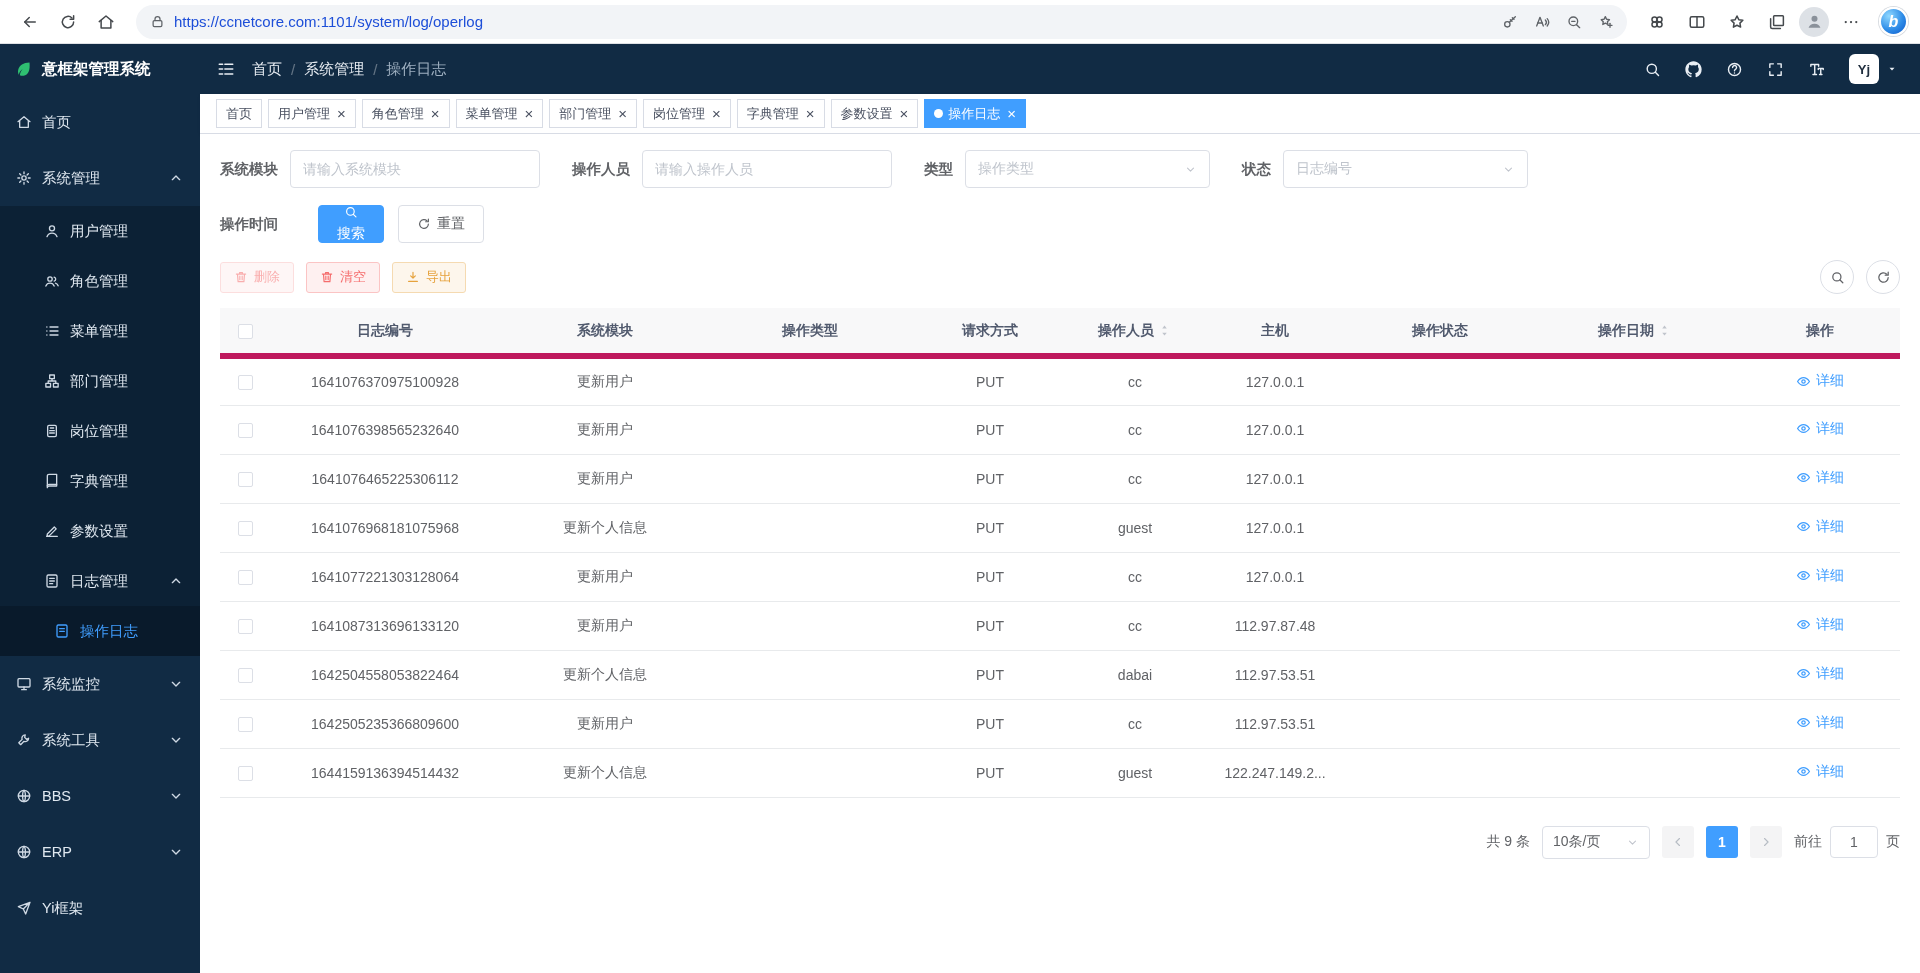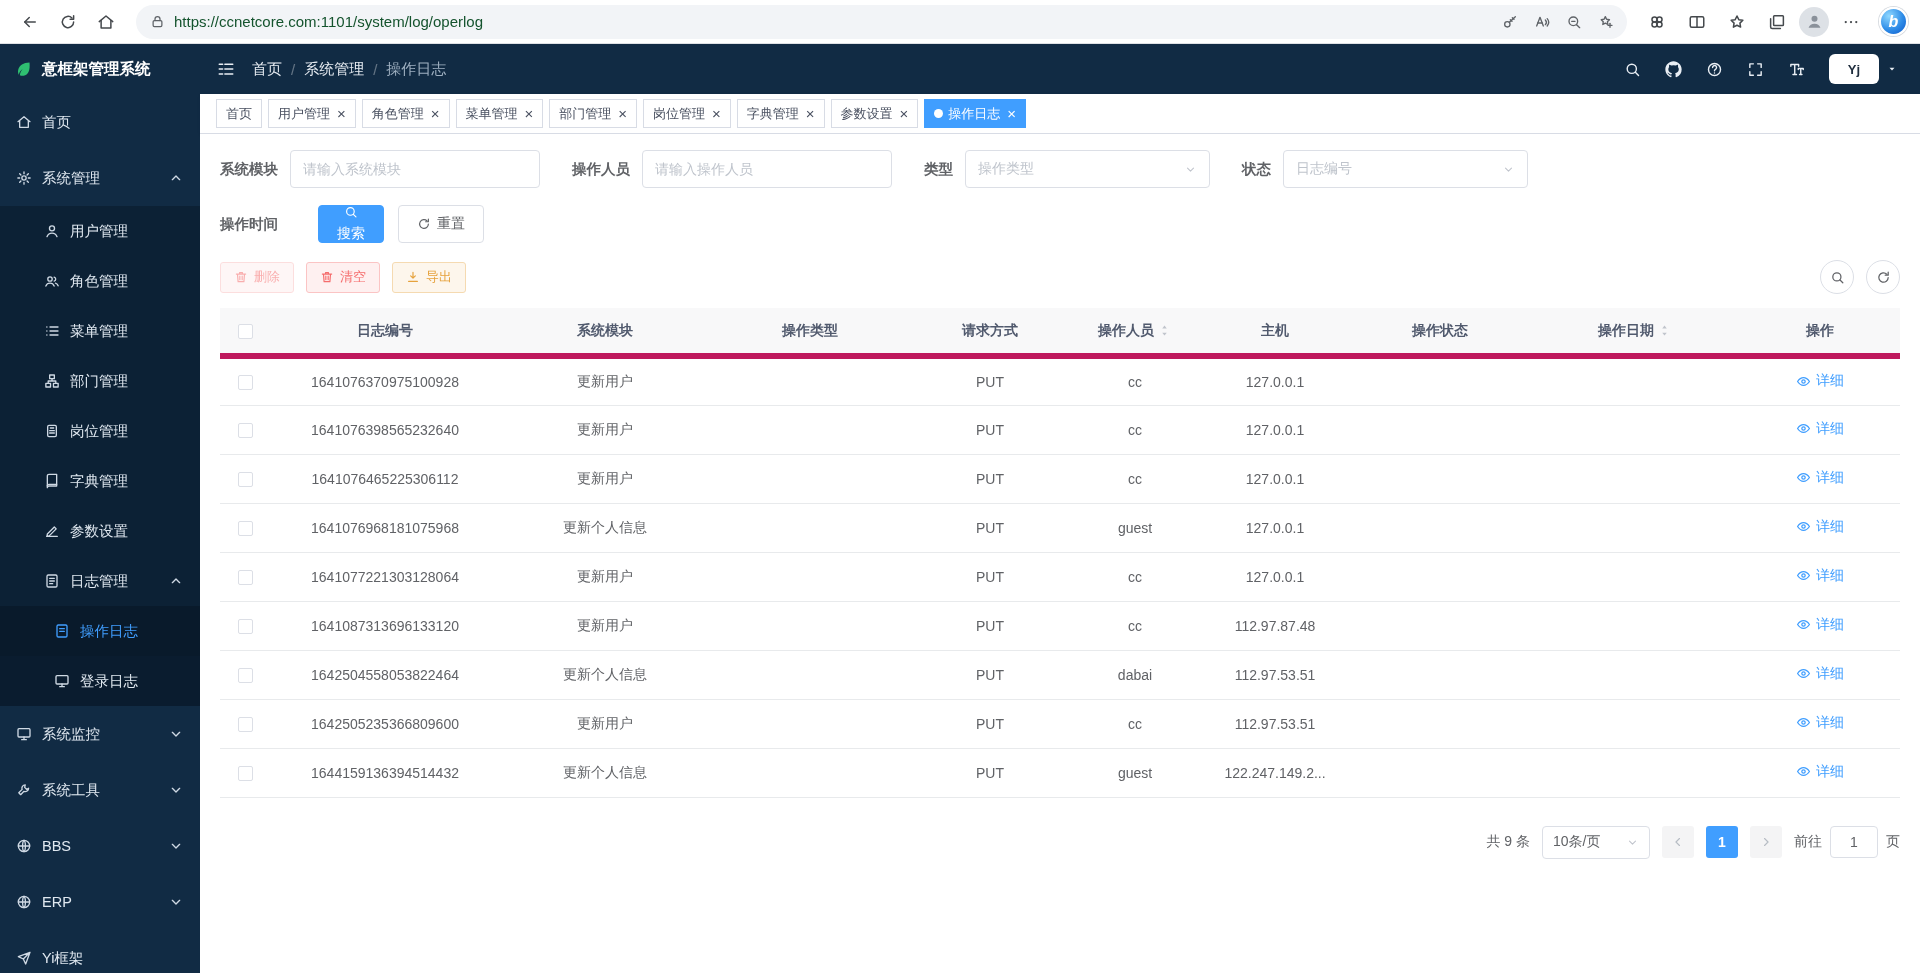--- a/index.html
+++ b/index.html
@@ -17,21 +17,21 @@
     -webkit-font-smoothing:antialiased;
   }
   .icon{display:inline-flex;align-items:center;justify-content:center;}
   .icon svg{width:1em;height:1em;display:block;fill:none;stroke:currentColor;stroke-width:2;stroke-linecap:round;stroke-linejoin:round;}
 
   
   .chrome{height:44px;background:#fff;border-bottom:1px solid #dfe1e5;display:flex;align-items:center;padding:0 12px;gap:2px;}
   .chrome-btn{width:36px;height:36px;border-radius:8px;display:flex;align-items:center;justify-content:center;color:#45494d;font-size:18px;cursor:pointer;flex-shrink:0;}
   .addr{flex:1;height:34px;margin:0 10px;background:#f2f4f7;border-radius:17px;display:flex;align-items:center;padding:0 6px 0 14px;gap:9px;min-width:0;}
   .addr-security{color:#5f6368;font-size:15px;display:flex;}
-  .addr-url{flex:1;font-size:15px;color:#14532d;white-space:nowrap;overflow:hidden;cursor:text;}
+  .addr-url{flex:1;font-size:15px;color:#1d4ed8;white-space:nowrap;overflow:hidden;cursor:text;}
   .addr-actions{display:flex;align-items:center;gap:2px;}
   .addr-btn{width:30px;height:30px;border-radius:50%;display:flex;align-items:center;justify-content:center;color:#5f6368;font-size:16px;cursor:pointer;}
   .chrome-right{display:flex;align-items:center;gap:4px;flex-shrink:0;}
   .chrome-avatar{width:30px;height:30px;border-radius:50%;background:#dde1e6;color:#8a919a;display:flex;align-items:center;justify-content:center;font-size:19px;cursor:pointer;}
   .bing-badge{width:29px;height:29px;border-radius:50%;margin-left:6px;background:radial-gradient(circle at 32% 28%,#8fd8ff,#2f8de8 55%,#0b57c9);color:#fff;font-weight:700;font-style:italic;display:flex;align-items:center;justify-content:center;font-size:16px;border:2px solid #fff;box-shadow:0 0 0 1px #d8dce1;cursor:pointer;}
 
   
   .app{display:flex;height:929px;}
   .sidebar{width:200px;background:var(--side);flex-shrink:0;overflow:hidden;}
   .logo-row{height:50px;display:flex;align-items:center;gap:9px;padding:0 13px;}
@@ -50,21 +50,21 @@
   
   .topbar{height:50px;background:var(--side);display:flex;align-items:center;color:#e9eef4;padding-right:22px;flex-shrink:0;}
   .hamburger{width:52px;display:flex;justify-content:center;font-size:18px;cursor:pointer;color:#e9eef4;}
   .breadcrumb{display:flex;align-items:center;gap:9px;font-size:15px;}
   .crumb{color:#e6ebf1;cursor:pointer;}
   .crumb.current{color:#9fb0c1;cursor:default;}
   .crumb-sep{color:rgba(255,255,255,.35);}
   .topbar-actions{margin-left:auto;display:flex;align-items:center;gap:24px;}
   .topbar-btn{font-size:17px;color:#e9eef4;cursor:pointer;display:flex;}
   .avatar-wrap{display:flex;align-items:center;gap:7px;cursor:pointer;}
-  .avatar-box{width:50px;height:30px;background:#fff;border-radius:6px;color:#1f2d3d;font-weight:800;font-size:13px;display:flex;align-items:center;justify-content:center;}
+  .avatar-box{width:30px;height:30px;background:#fff;border-radius:6px;color:#1f2d3d;font-weight:800;font-size:13px;display:flex;align-items:center;justify-content:center;}
   .avatar-caret{font-size:12px;color:#e9eef4;display:flex;}
 
   
   .tagsbar{height:40px;background:#fff;border-bottom:1px solid #d8dce5;box-shadow:0 1px 3px rgba(0,21,41,.08);display:flex;align-items:center;padding:0 16px;gap:6px;flex-shrink:0;}
   .tab{height:29px;border:1px solid #d8dce5;background:#fff;color:#495060;padding:0 9px;font-size:13px;display:inline-flex;align-items:center;gap:5px;cursor:pointer;}
   .tab.active{background:var(--blue);color:#fff;border-color:var(--blue);}
   .tab-dot{width:9px;height:9px;background:#fff;border-radius:50%;}
   .tab-close{font-size:15px;line-height:1;margin-left:2px;}
 
   
@@ -365,29 +365,20 @@
           </span>
         </div>
         <div class="menu-item level3 active">
           <span class="icon">
             <svg viewBox="0 0 24 24" aria-hidden="true">
               <rect x="4.5" y="3" width="15" height="18" rx="2"></rect>
               <path d="M8.5 8.5h7M8.5 12.5h7"></path>
             </svg>
           </span>
           <span>操作日志</span>
-        </div>
-        <div class="menu-item level3">
-          <span class="icon">
-            <svg viewBox="0 0 24 24" aria-hidden="true">
-              <rect x="3" y="4" width="18" height="12.5" rx="1.5"></rect>
-              <path d="M8.5 20.5h7M12 16.5v4"></path>
-            </svg>
-          </span>
-          <span>登录日志</span>
         </div>
         <div class="menu-item level1">
           <span class="icon">
             <svg viewBox="0 0 24 24" aria-hidden="true">
               <rect x="3" y="4" width="18" height="12.5" rx="1.5"></rect>
               <path d="M8.5 20.5h7M12 16.5v4"></path>
             </svg>
           </span>
           <span>系统监控</span>
           <span class="icon menu-arrow">

